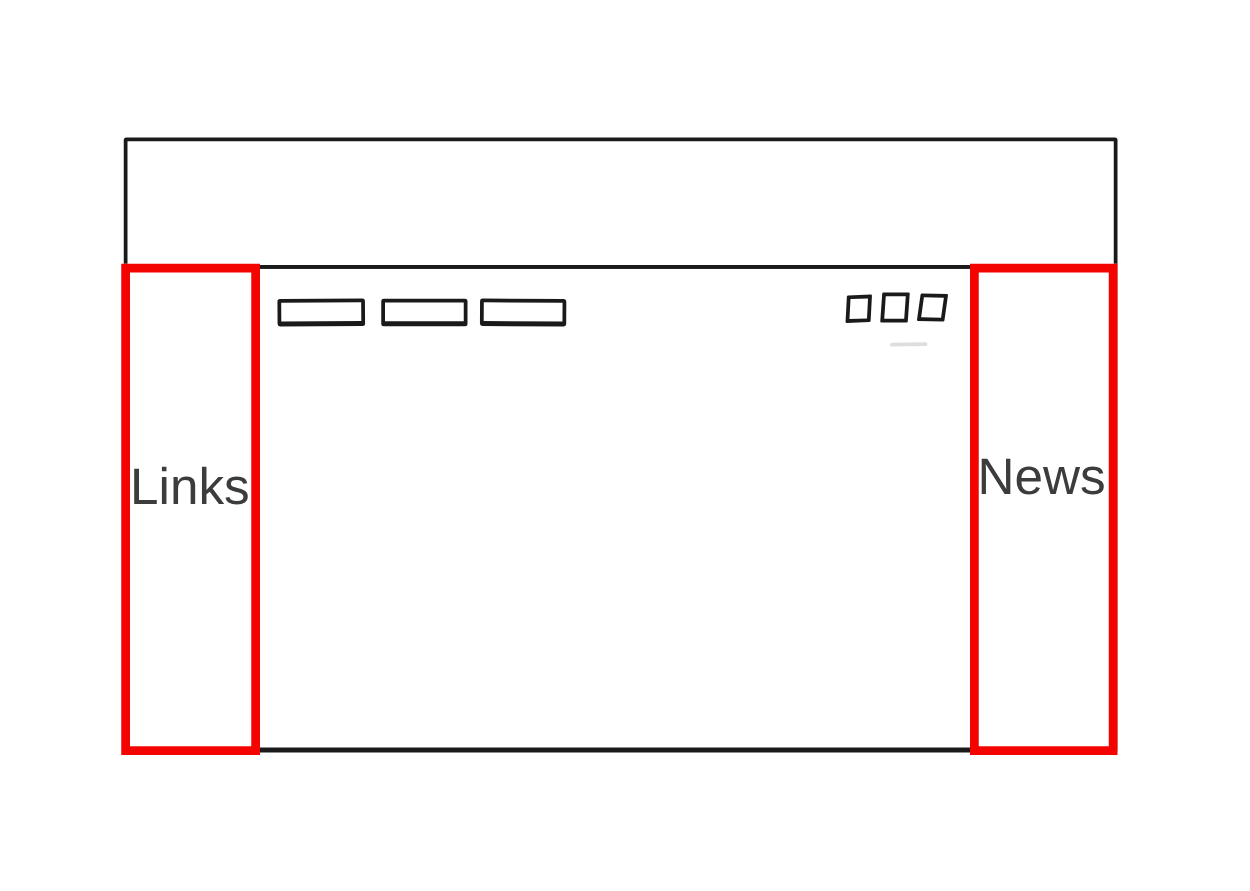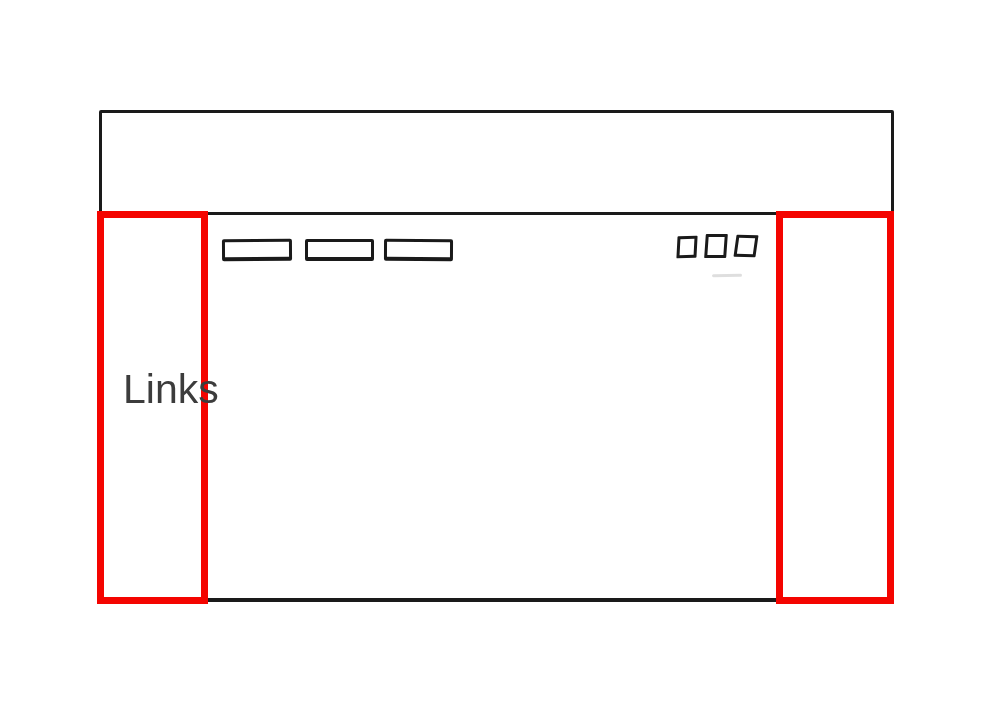--- a/index.html
+++ b/index.html
@@ -45,21 +45,20 @@
     left: 776px; top: 211px;
     width: 118px; height: 393px;
   }
   .panel-label {
     position: absolute;
     color: var(--label, #3c3c3c);
     font-size: 41px;
     line-height: 1;
     white-space: nowrap;
     z-index: 5;
-    padding-left: 19px;
   }
   .links-label { left: 104px; top: 369px; }
   .news-label  { left: 782px; top: 361px; }
   .nav-btn {
     position: absolute;
     box-sizing: border-box;
     border: 3px solid var(--outline, #1a1a1a);
     border-bottom-width: 4px;
     border-radius: 2px;
     background: #ffffff;
@@ -104,14 +103,15 @@
   <div class="menu-sq menu-sq-1"></div>
   <div class="menu-sq menu-sq-2"></div>
   <div class="menu-sq menu-sq-3"></div>
 
   <div class="smudge"></div>
 
   <div class="red-panel links-panel"></div>
   <div class="red-panel news-panel"></div>
 
   <div class="panel-label links-label">Links</div>
+  <div class="panel-label news-label">News</div>
 
 </div>
 
 </body></html>

